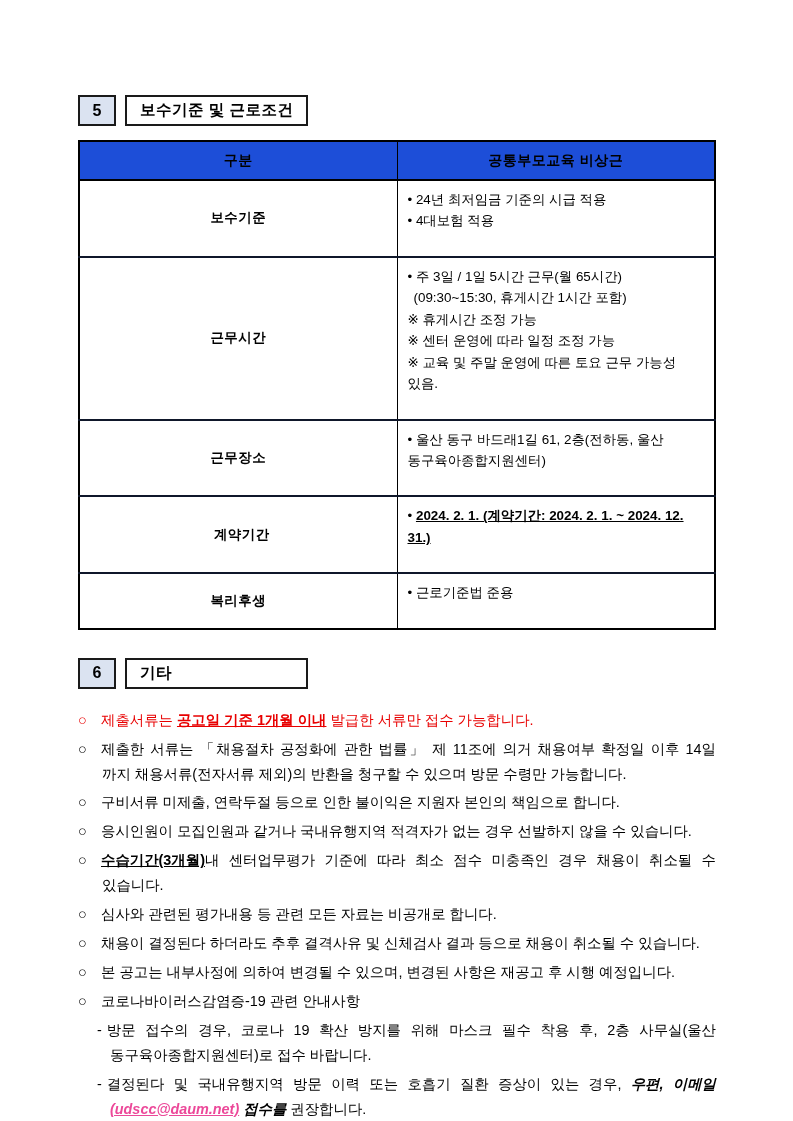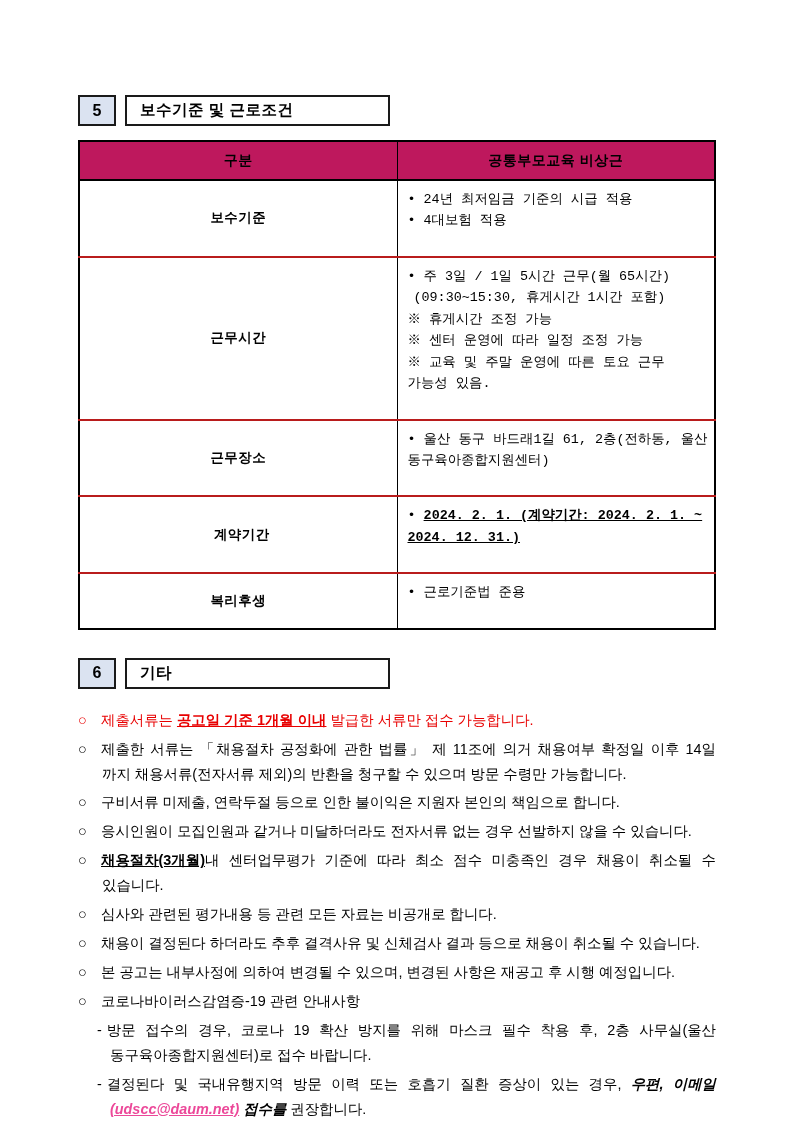--- a/index.html
+++ b/index.html
@@ -11,36 +11,36 @@
   .page{padding:95px 77px 0 78px;box-sizing:border-box;}
 
   
   .sec-header{display:flex;align-items:stretch;gap:9px;margin-bottom:14px;}
   .num-box{
     width:38px;height:31px;background:#dbe3f1;border:2px solid #1a1a1a;
     display:flex;align-items:center;justify-content:center;
     font-weight:bold;font-size:16px;box-sizing:border-box;
   }
   .title-box{
-    width:265px;height:31px;border:2px solid #1a1a1a;background:#fff;
+    width:183px;height:31px;border:2px solid #1a1a1a;background:#fff;
     display:flex;align-items:center;padding-left:13px;
     font-weight:bold;font-size:15.5px;box-sizing:border-box;letter-spacing:.5px;
   }
 
   
   table.spec{width:638px;border-collapse:collapse;border:2.5px solid #000;table-layout:fixed;}
   table.spec th{
-    background:#be185d;height:35px;font-size:14px;font-weight:bold;
+    background:#1d4ed8;height:35px;font-size:14px;font-weight:bold;
     border-bottom:2.5px solid #000;text-align:center;letter-spacing:.5px;
   }
   table.spec th.c1,table.spec td.c1{border-right:1.5px solid #000;}
-  table.spec td{border-top:2px solid #b91c1c;font-size:13.4px;vertical-align:middle;}
+  table.spec td{border-top:2px solid #0f172a;font-size:13.4px;vertical-align:middle;}
   table.spec tr.first td{border-top:none;}
   td.c1{width:210px;text-align:center;font-weight:bold;font-size:13.8px;letter-spacing:.5px;}
-  td.c2{padding:8px 6px 24px 10px;line-height:1.6;word-break:keep-all;font-family:Liberation Mono, monospace;}
+  td.c2{padding:8px 6px 24px 10px;line-height:1.6;word-break:keep-all;}
   td.c2 .line{white-space:normal;}
   td.c2 .indent{padding-left:6px;}
   .contract{font-weight:bold;text-decoration:underline;}
   .h-brace{height:58px;}
 
   
   .items{width:638px;font-size:14.4px;line-height:1.73;text-align:justify;word-break:keep-all;margin-top:19px;}
   .item{padding-left:24px;text-indent:-24px;margin-bottom:4px;}
   .item .marker{display:inline-block;width:17px;text-indent:0;margin-right:6px;}
   .sub-item{padding-left:32px;text-indent:-13px;margin-bottom:4px;}
@@ -126,25 +126,25 @@
 
     <div class="item">
       <span class="marker">○</span><span>제출한 서류는 「채용절차 공정화에 관한 법률」 제 11조에 의거 채용여부 확정일 이후 14일 까지 채용서류(전자서류 제외)의 반환을 청구할 수 있으며 방문 수령만 가능합니다.</span>
     </div>
 
     <div class="item">
       <span class="marker">○</span><span>구비서류 미제출, 연락두절 등으로 인한 불이익은 지원자 본인의 책임으로 합니다.</span>
     </div>
 
     <div class="item">
-      <span class="marker">○</span><span>응시인원이 모집인원과 같거나 미달하더라도 전자서류 없는 경우 선발하지 않을 수 있습니다.</span>
+      <span class="marker">○</span><span>응시인원이 모집인원과 같거나 국내유행지역 적격자가 없는 경우 선발하지 않을 수 있습니다.</span>
     </div>
 
     <div class="item">
-      <span class="marker">○</span><span class="em-ul">채용절차(3개월)</span><span>내 센터업무평가 기준에 따라 최소 점수 미충족인 경우 채용이 취소될 수 있습니다.</span>
+      <span class="marker">○</span><span class="em-ul">수습기간(3개월)</span><span>내 센터업무평가 기준에 따라 최소 점수 미충족인 경우 채용이 취소될 수 있습니다.</span>
     </div>
 
     <div class="item">
       <span class="marker">○</span><span>심사와 관련된 평가내용 등 관련 모든 자료는 비공개로 합니다.</span>
     </div>
 
     <div class="item">
       <span class="marker">○</span><span>채용이 결정된다 하더라도 추후 결격사유 및 신체검사 결과 등으로 채용이 취소될 수 있습니다.</span>
     </div>
 

